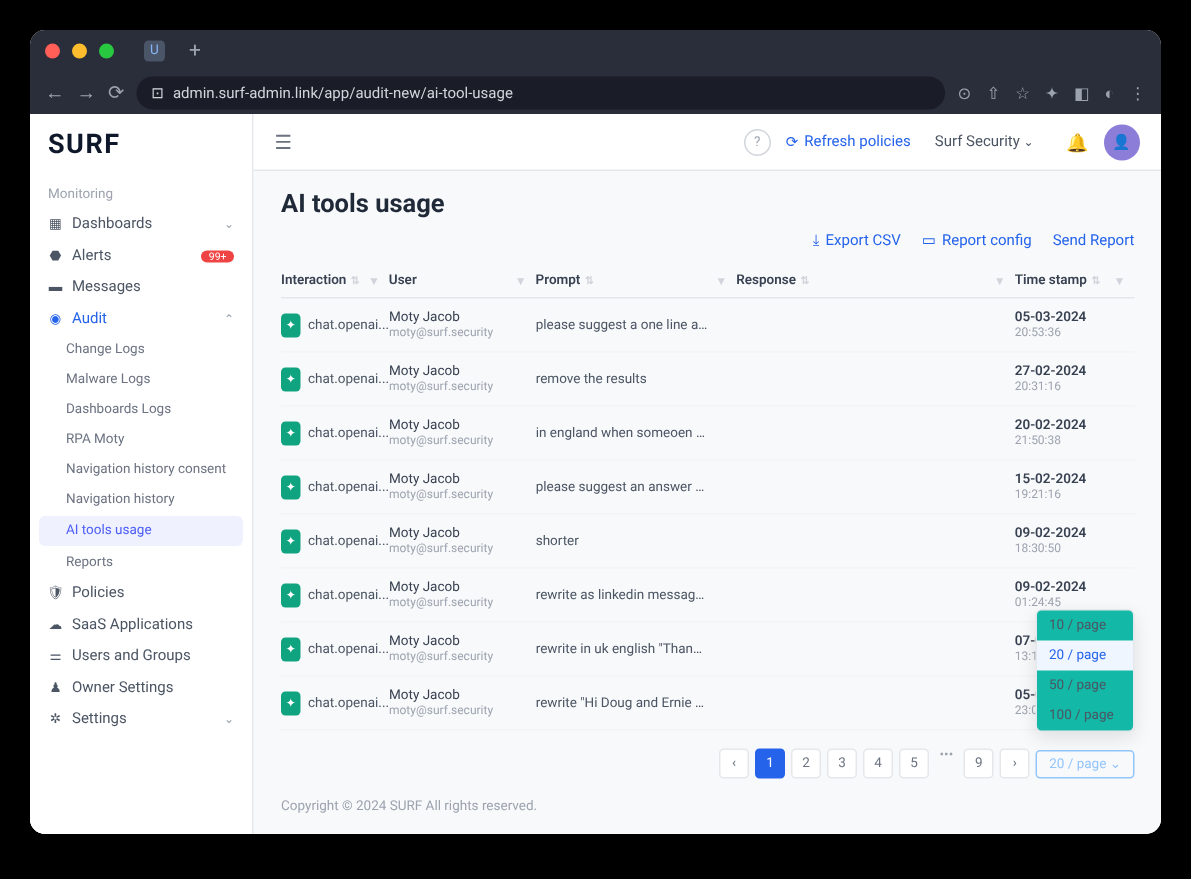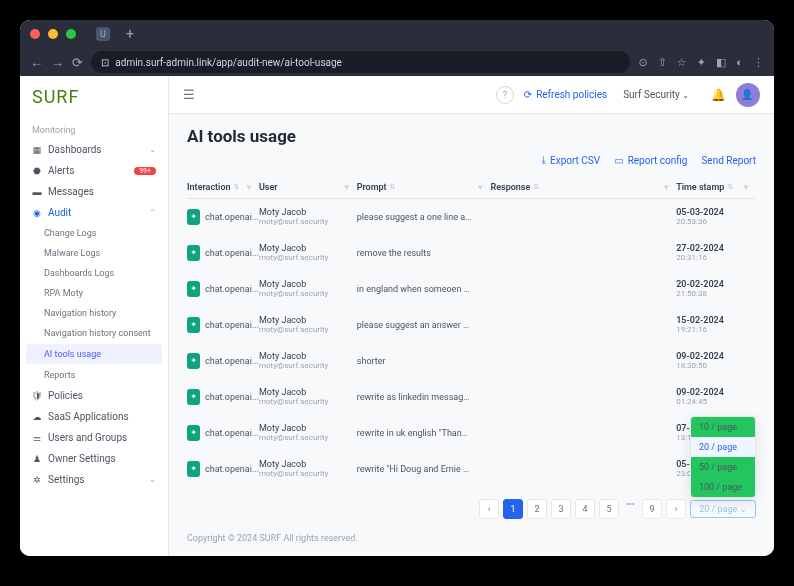--- a/index.html
+++ b/index.html
@@ -10,21 +10,21 @@
 .dot{width:10px;height:10px;border-radius:50%}
 .dot.r{background:#ff5f57}.dot.y{background:#ffbd2e}.dot.g{background:#28c940}
 .tab-icon{width:14px;height:14px;background:#4a5568;border-radius:3px;margin-left:12px;display:flex;align-items:center;justify-content:center;color:#8ab4f8;font-size:9px}
 .plus{color:#9ca3af;margin-left:8px;font-size:14px}
 .url-bar{height:28px;display:flex;align-items:center;padding:0 10px;gap:8px}
 .nav-btn{color:#9ca3af;font-size:13px;cursor:pointer}
 .url-field{flex:1;background:#1a1c27;border-radius:14px;height:22px;display:flex;align-items:center;padding:0 10px;color:#d1d5db;font-size:10px;gap:6px}
 .url-icons{display:flex;gap:10px;color:#9ca3af;font-size:11px}
 .app{flex:1;display:flex;background:#f8f9fb;overflow:hidden}
 .sidebar{width:149px;background:#fff;border-right:1px solid #e5e7eb;padding:10px 0;overflow:auto;font-size:10px}
-.logo{padding:0 12px 10px;font-size:18px;font-weight:400;color:#4d7c0f;letter-spacing:1px}
+.logo{padding:0 12px 10px;font-size:18px;font-weight:700;color:#0f172a;letter-spacing:1px}
 .section-title{padding:8px 12px 4px;color:#9ca3af;font-size:9px}
 .nav-item{display:flex;align-items:center;padding:5px 12px;color:#4b5563;cursor:pointer;gap:6px}
 .nav-item.active{color:#2563eb}
 .nav-item.sub{padding-left:24px;font-size:9px;color:#6b7280}
 .nav-item.sub.selected{background:#eff1ff;color:#4b5cf6;border-radius:4px;margin:1px 6px;padding-left:18px}
 .nav-icon{width:10px;height:10px;display:inline-flex;align-items:center;justify-content:center;font-size:9px}
 .chevron{margin-left:auto;font-size:8px;color:#9ca3af}
 .badge{background:#ef4444;color:#fff;border-radius:8px;padding:0 5px;font-size:7px;margin-left:auto}
 .main{flex:1;display:flex;flex-direction:column;overflow:hidden}
 .topbar{height:38px;background:#fff;border-bottom:1px solid #e5e7eb;display:flex;align-items:center;padding:0 14px;gap:10px}
@@ -51,21 +51,21 @@
 .user-name{font-size:9px;color:#374151}
 .user-email{font-size:8px;color:#9ca3af}
 .prompt-text{color:#4b5563;white-space:nowrap;overflow:hidden;text-overflow:ellipsis;max-width:115px}
 .time-date{font-size:9px;font-weight:600;color:#374151}
 .time-time{font-size:8px;color:#9ca3af}
 .pagination{display:flex;justify-content:flex-end;align-items:center;gap:4px;margin-top:12px}
 .page-btn{min-width:20px;height:20px;border:1px solid #e5e7eb;border-radius:3px;display:flex;align-items:center;justify-content:center;font-size:9px;color:#6b7280;cursor:pointer;background:#fff}
 .page-btn.active{background:#2563eb;color:#fff;border-color:#2563eb}
 .page-dots{font-size:9px;color:#9ca3af;padding:0 3px}
 .page-size{border:1px solid #93c5fd;border-radius:3px;padding:3px 8px;font-size:9px;color:#93c5fd;cursor:pointer}
-.page-dropdown{position:absolute;right:18px;bottom:58px;background:#22c55e;border:1px solid #e5e7eb;border-radius:4px;box-shadow:0 4px 12px rgba(0,0,0,.1);width:66px;z-index:10}
+.page-dropdown{position:absolute;right:18px;bottom:68px;background:#14b8a6;border:1px solid #e5e7eb;border-radius:4px;box-shadow:0 4px 12px rgba(0,0,0,.1);width:66px;z-index:10}
 .page-opt{padding:5px 8px;font-size:9px;color:#4b5563;cursor:pointer}
 .page-opt.selected{background:#eff6ff;color:#2563eb}
 .footer{padding:14px 0 4px;font-size:9px;color:#9ca3af}
 </style>
 </head>
 <body>
 
 <div class="browser">
   <div class="chrome">
     <div class="tabs">
@@ -116,22 +116,22 @@
       <div class="nav-item active">
           <span class="nav-icon">◉</span>
           <span>Audit</span>
           <span class="chevron">⌃</span>
         </div>
       <div id="audit-sub">
           <div class="nav-item sub">Change Logs</div>
           <div class="nav-item sub">Malware Logs</div>
           <div class="nav-item sub">Dashboards Logs</div>
           <div class="nav-item sub">RPA Moty</div>
+          <div class="nav-item sub">Navigation history consent</div>
           <div class="nav-item sub">Navigation history</div>
-          <div class="nav-item sub">Navigation history consent</div>
           <div class="nav-item sub selected">AI tools usage</div>
           <div class="nav-item sub">Reports</div>
         </div>
       <div class="nav-item">
           <span class="nav-icon">🛡</span>
           <span>Policies</span>
         </div>
       <div class="nav-item">
           <span class="nav-icon">☁</span>
           <span>SaaS Applications</span>

